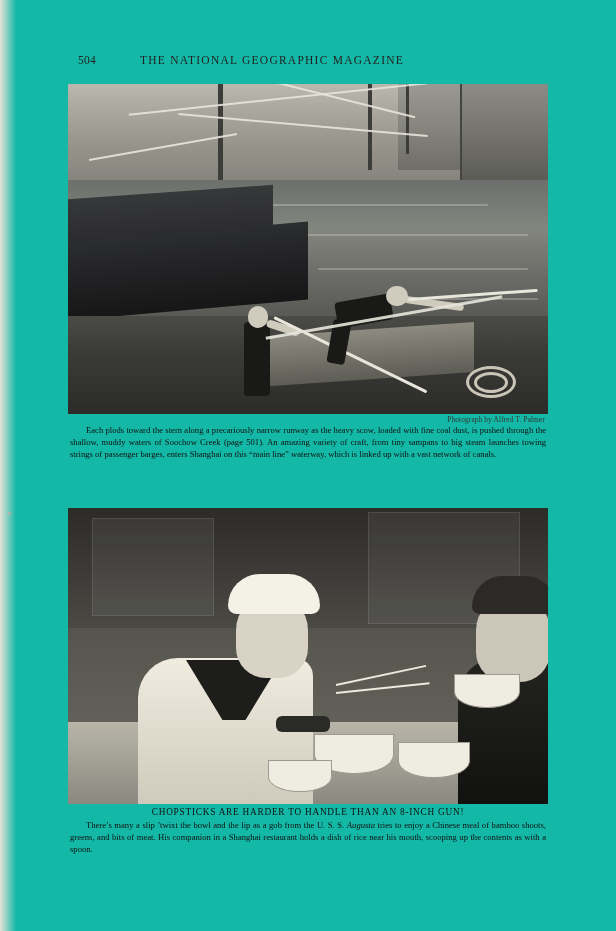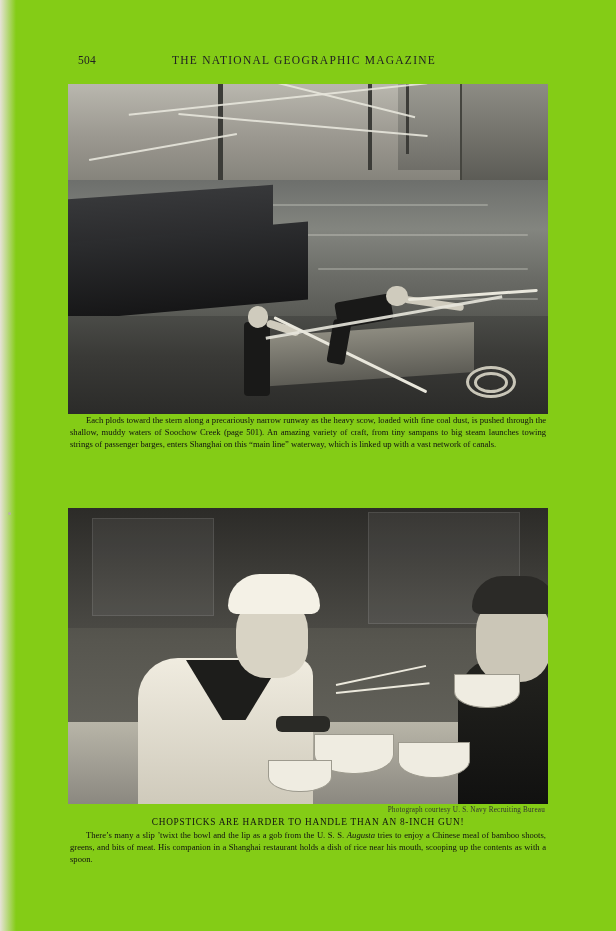--- a/index.html
+++ b/index.html
@@ -11,21 +11,21 @@
     width: 616px;
     height: 931px;
     font-family: "Liberation Serif", serif;
     color: #1a1a1a;
     position: relative;
     overflow: hidden;
   }
   .page {
     position: absolute;
     inset: 0;
-    background: #84cc16;
+    background: #14b8a6;
   }
   
   .header {
     position: absolute;
     top: 54px;
     left: 0;
     width: 616px;
     height: 16px;
   }
   .folio {
@@ -38,21 +38,20 @@
   }
   .running-head {
     position: absolute;
     left: 0;
     top: 0;
     width: 544px;
     text-align: center;
     font-size: 11.5px;
     letter-spacing: 1.25px;
     color: #222;
-    padding-left: 32px;
   }
   
   .figure {
     position: absolute;
     left: 68px;
     width: 480px;
   }
   .fig1 { top: 84px; }
   .fig2 { top: 508px; }
 
@@ -267,20 +266,21 @@
       <div class="p1-skin" style="left:336px; top:216px; width:60px; height:7px; transform:rotate(8deg);"></div>
       <div class="p1-figure-body" style="left:262px; top:236px; width:18px; height:44px; transform:rotate(10deg);"></div>
       <div class="p1-pole" style="left:340px; top:214px; width:130px; transform:rotate(-4deg);"></div>
 
       <div class="p1-coil" style="left:398px; top:282px; width:44px; height:26px;"></div>
       <div class="p1-coil" style="left:406px; top:288px; width:28px; height:15px;"></div>
 
       <div class="p1-rope" style="left:196px; top:232px; width:240px; transform:rotate(-10deg); border-top-width:3px;"></div>
     </div>
 
+    <div class="credit">Photograph by Alfred T. Palmer</div>
     <div class="fig-caption"><span class="indent"></span><span>Each plods toward the stern along a precariously narrow runway as the heavy scow, loaded with fine coal dust, is pushed through the shallow, muddy waters of Soochow Creek (page 501).  An amazing variety of craft, from tiny sampans to big steam launches towing strings of passenger barges, enters Shanghai on this “main line” waterway, which is linked up with a vast network of canals.</span></div>
   </div>
 
   <div class="figure fig2">
     <div class="photo photo2">
       <div class="p2-bg"></div>
       <div class="p2-wall"></div>
       <div class="p2-panel" style="left:24px; top:10px; width:120px; height:96px;"></div>
       <div class="p2-panel" style="left:300px; top:4px; width:150px; height:110px;"></div>
 
@@ -300,18 +300,17 @@
       <div class="p2-bowl" style="left:246px; top:226px; width:78px; height:38px;"></div>
       <div class="p2-bowl" style="left:330px; top:234px; width:70px; height:34px;"></div>
       <div class="p2-bowl" style="left:200px; top:252px; width:62px; height:30px;"></div>
 
       <div class="p2-food" style="left:208px; top:208px; width:54px; height:16px;"></div>
 
       <div class="p2-chopstick" style="left:268px; top:176px; width:92px; transform:rotate(-12deg);"></div>
       <div class="p2-chopstick" style="left:268px; top:184px; width:94px; transform:rotate(-6deg);"></div>
     </div>
 
-    <div class="credit">Photograph courtesy U. S. Navy Recruiting Bureau</div>
     <div class="fig-title">CHOPSTICKS ARE HARDER TO HANDLE THAN AN 8-INCH GUN!</div>
     <div class="fig-caption"><span class="indent"></span><span>There’s many a slip ’twixt the bowl and the lip as a gob from the U. S. S. </span><i>Augusta</i><span> tries to enjoy a Chinese meal of bamboo shoots, greens, and bits of meat.  His companion in a Shanghai restaurant holds a dish of rice near his mouth, scooping up the contents as with a spoon.</span></div>
   </div>
 
 </div>
 
 </body></html>

